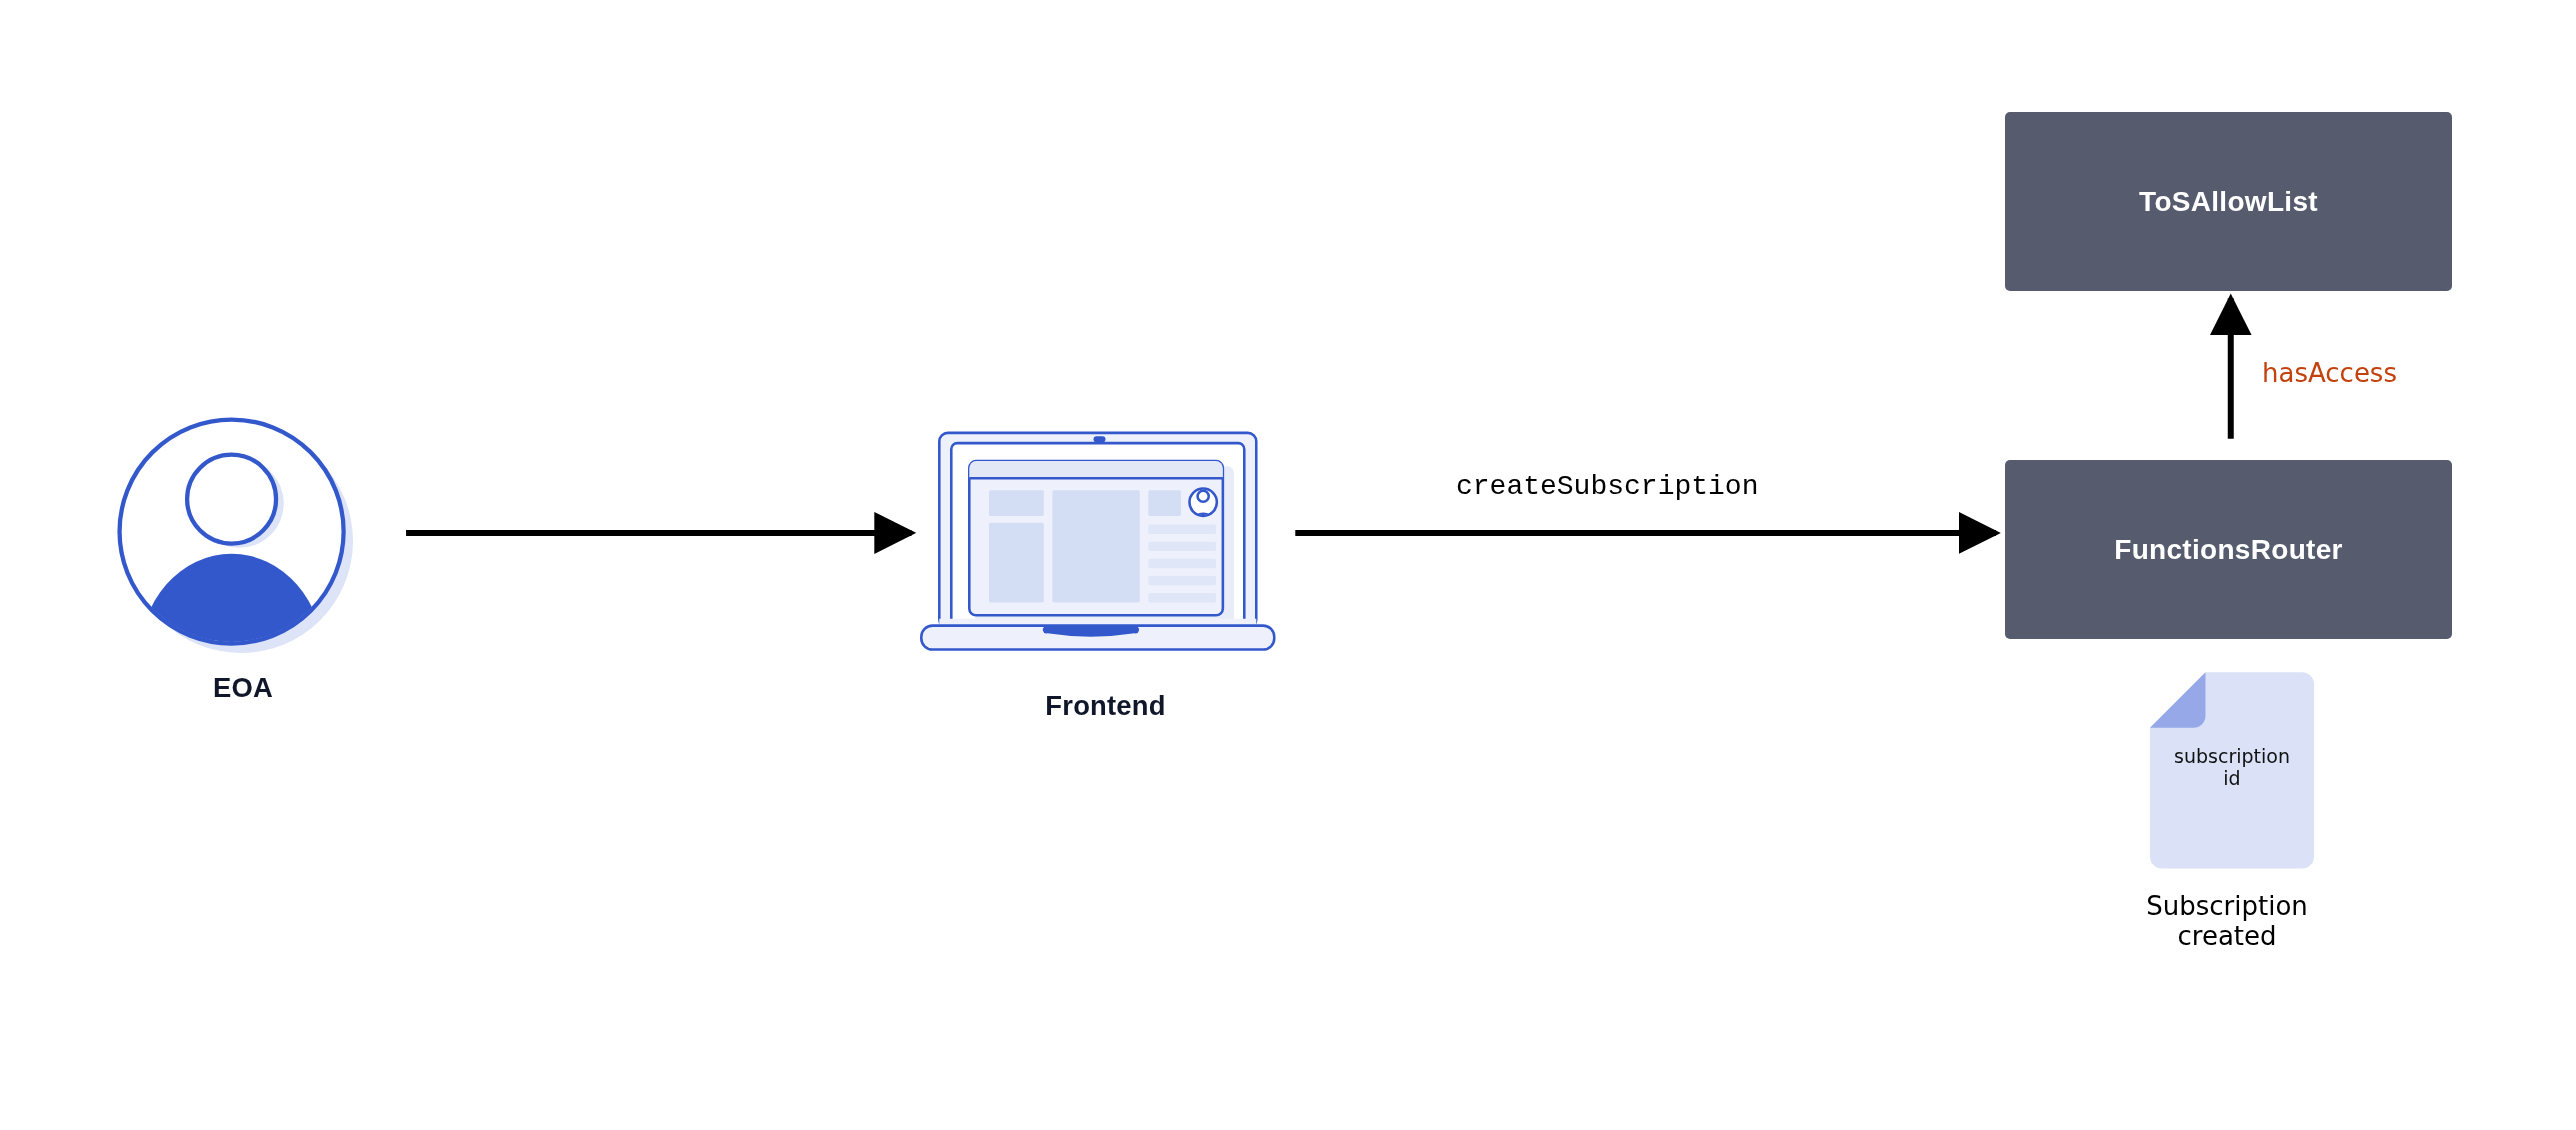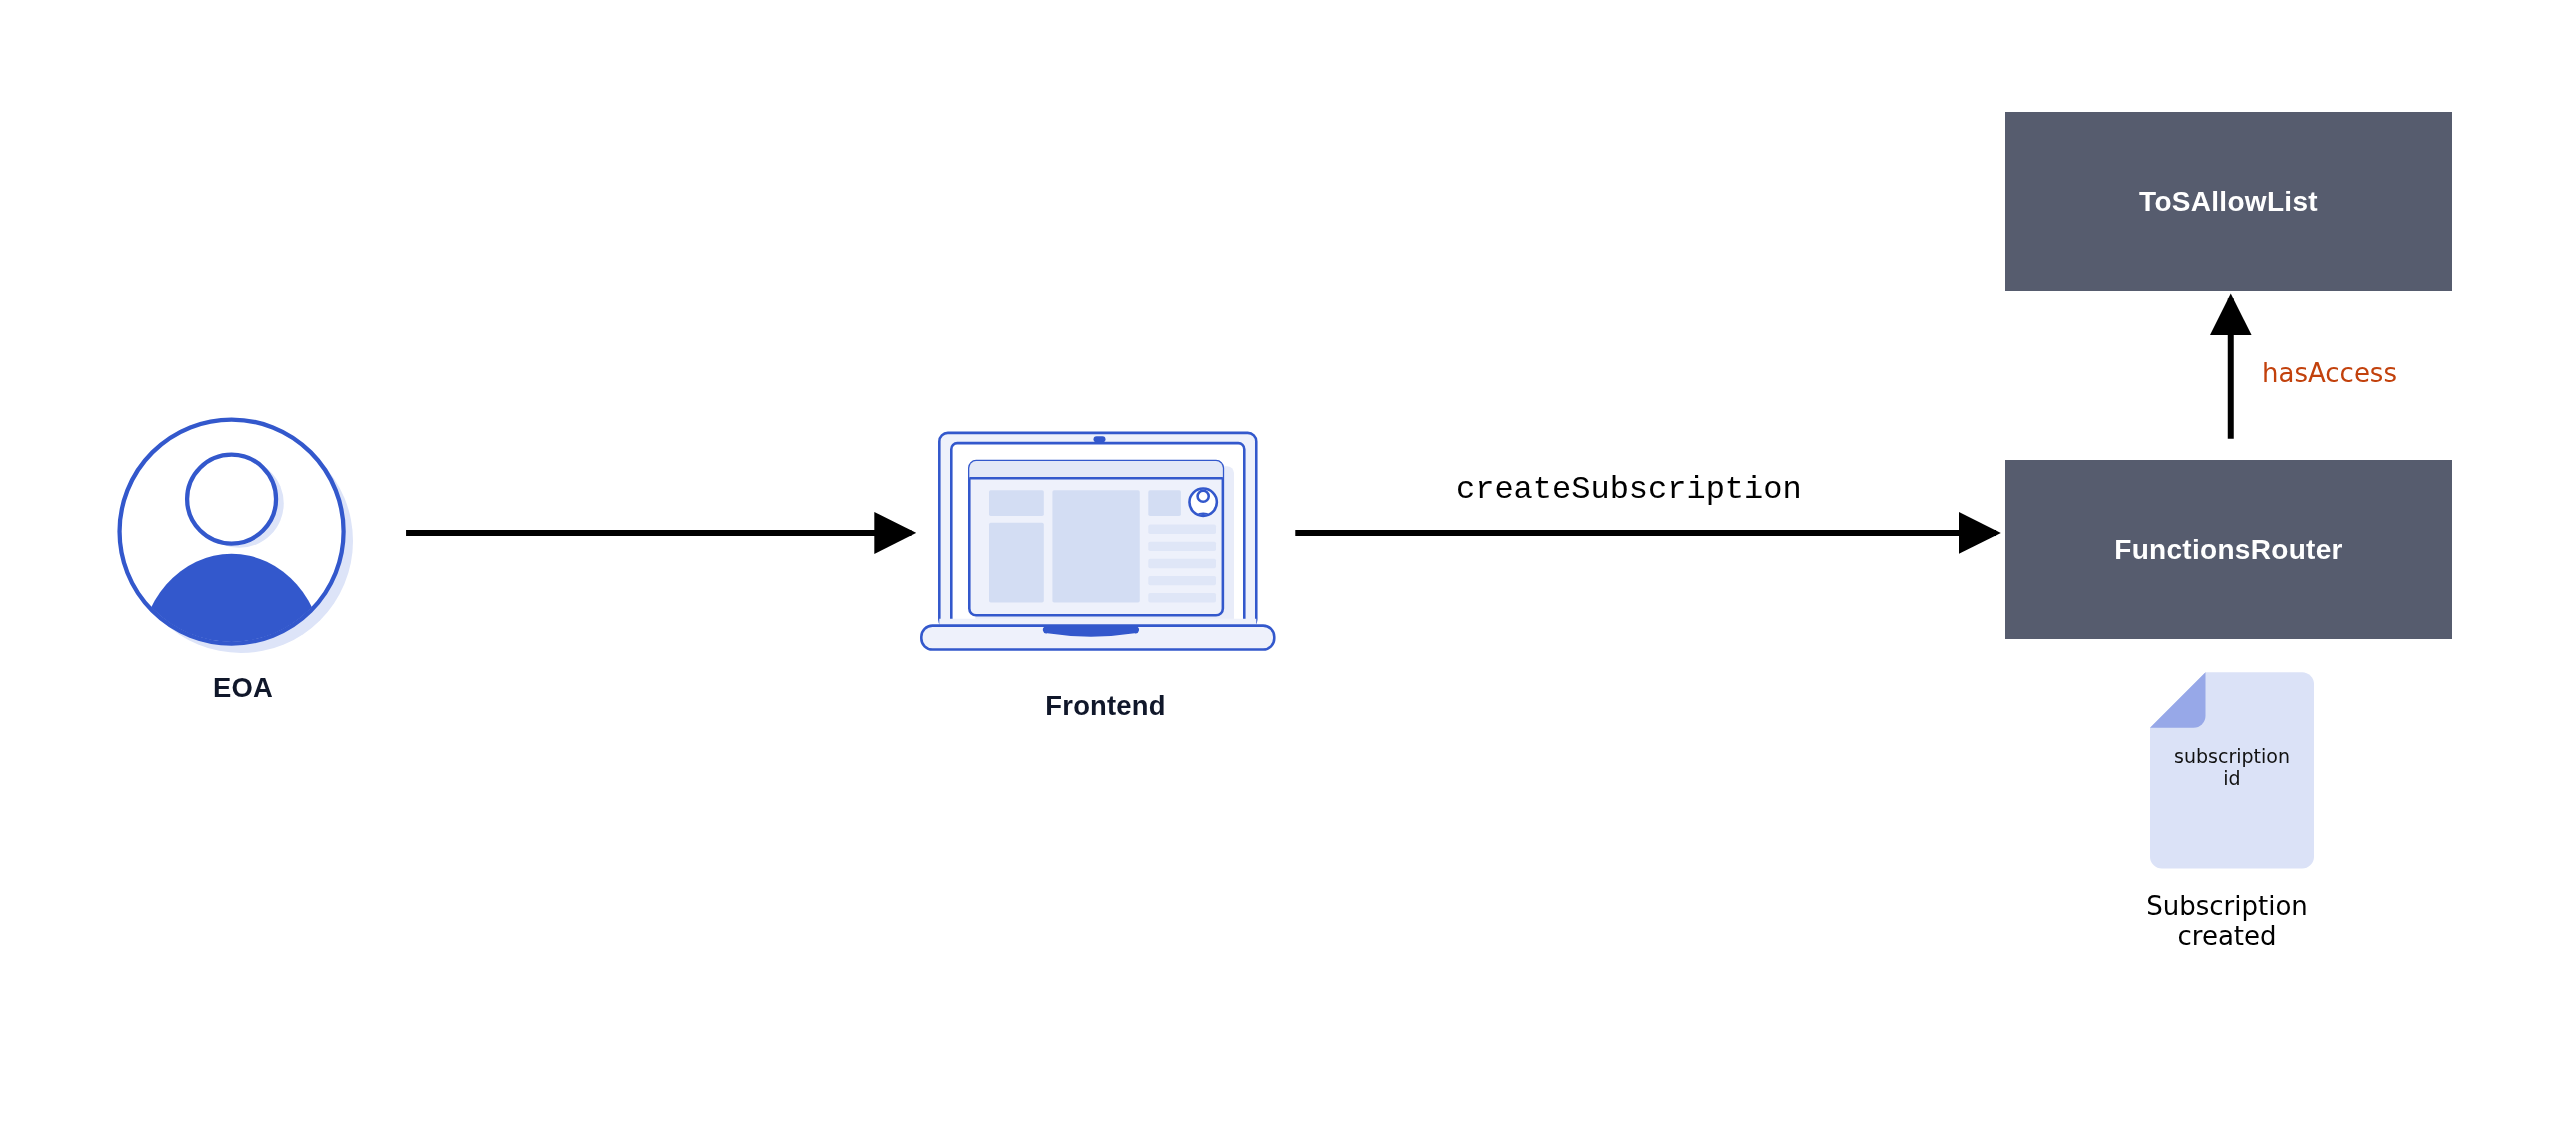--- a/index.html
+++ b/index.html
@@ -68,21 +68,21 @@
     font-size: 27.4px;
     font-weight: bold;
     color: #10172a;
     letter-spacing: 0.2px;
   }
 
   
   .node-box {
     position: absolute;
     background: #565c6e;
-    border-radius: 0;
+    border-radius: 5px;
     display: flex;
     align-items: center;
     justify-content: center;
     color: #ffffff;
     font-size: 28px;
     font-weight: bold;
     letter-spacing: 0.3px;
   }
   #tos-allowlist-box {
     left: 2005px;
@@ -104,21 +104,21 @@
     left: 0; top: 0;
     width: 2576px;
     height: 1131px;
     pointer-events: none;
   }
 
   
   .edge-label-mono {
     position: absolute;
     font-family: "Liberation Mono", "DejaVu Sans Mono", monospace;
-    font-size: 32px;
+    font-size: 28px;
     color: #000000;
     white-space: nowrap;
   }
   .edge-label-sans {
     position: absolute;
     font-family: "DejaVu Sans", "Liberation Sans", sans-serif;
     font-size: 26px;
     color: #c2410c;
     white-space: nowrap;
   }

